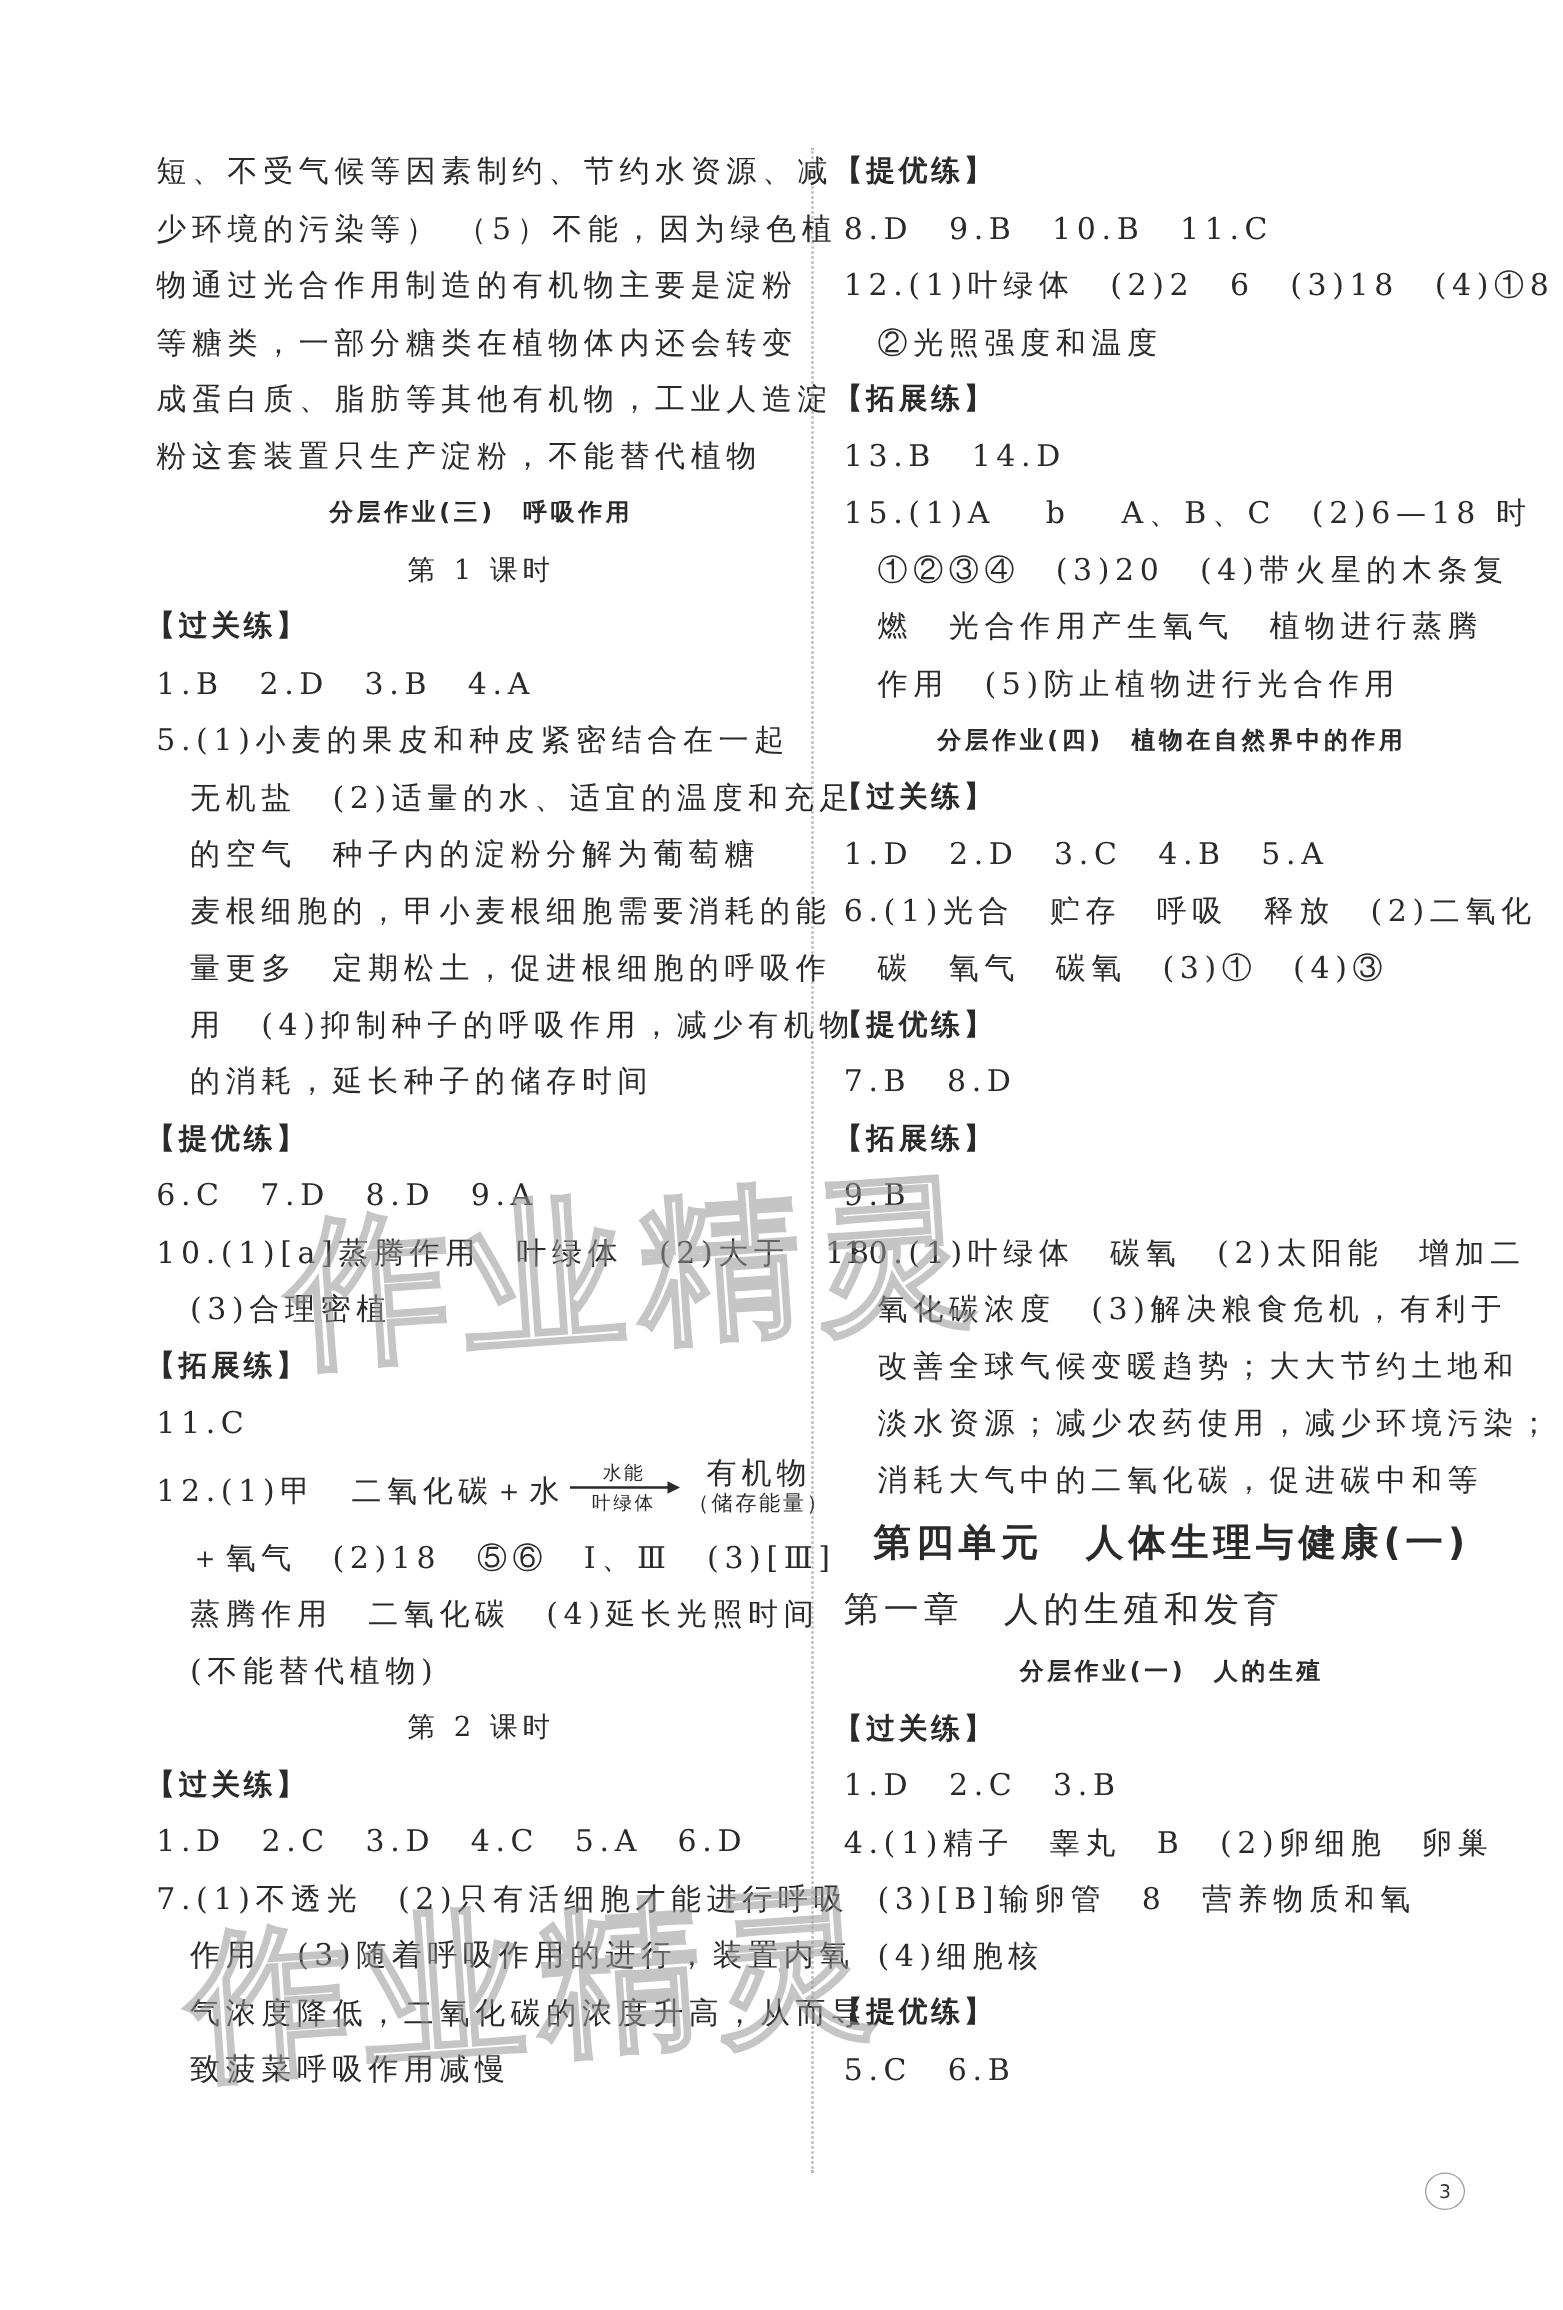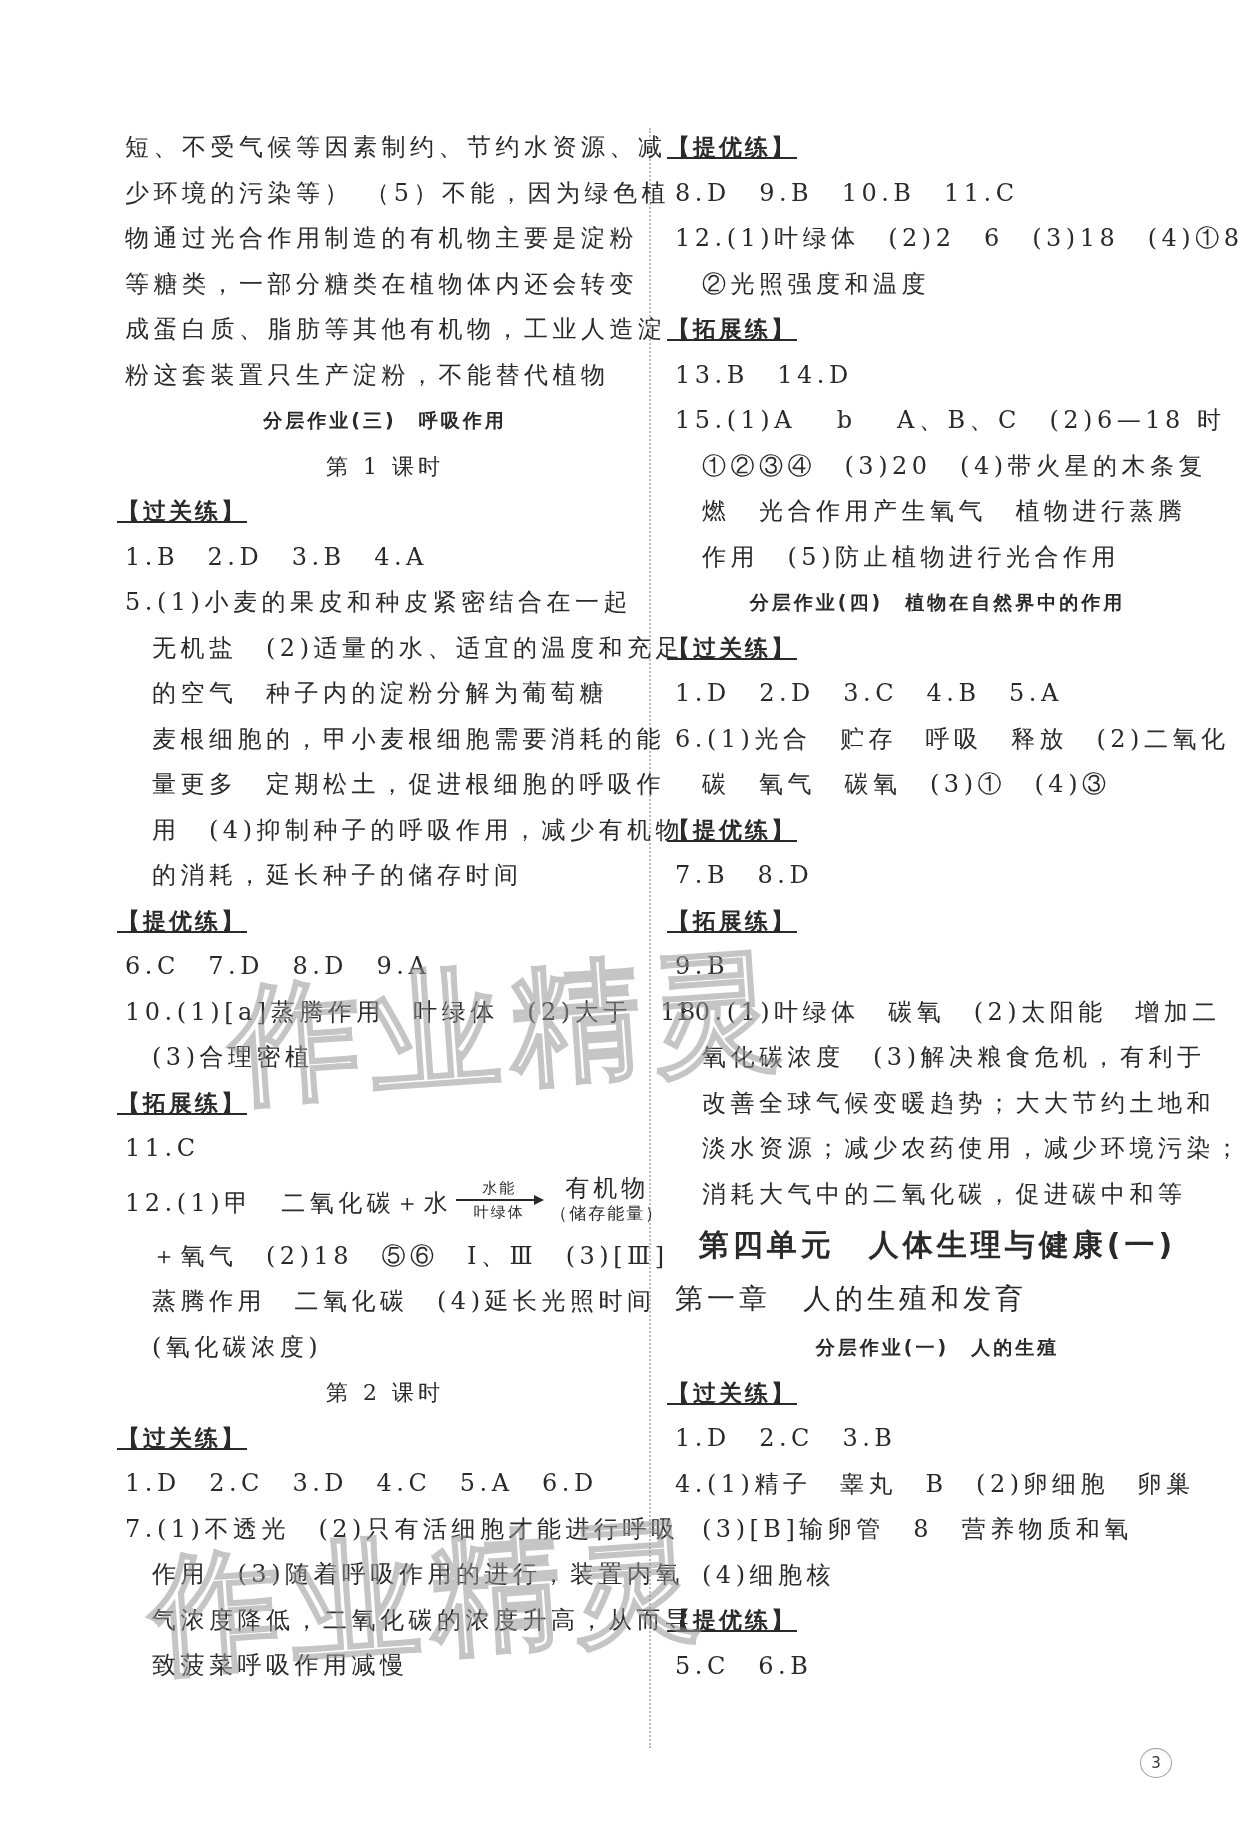--- a/index.html
+++ b/index.html
@@ -4,38 +4,37 @@
 <style>
   html, body { margin: 0; padding: 0; }
   body {
     width: 1250px; height: 1848px;
     background: #ffffff;
     color: #2a2a2a;
     font-family: "DejaVu Serif", "Liberation Serif", serif;
     position: relative;
     overflow: hidden;
   }
-  .page { position: absolute; left: 0; top: 10px; width: 1250px; height: 1824px; }
+  .page { position: absolute; left: 0; top: 0; width: 1250px; height: 1824px; }
   .col { position: absolute; top: 115px; }
   .col-left { left: 125px; width: 520px; }
   .col-right { left: 675px; width: 525px; }
   .divider {
     position: absolute; left: 649px; top: 118px; width: 0; height: 1620px;
     border-left: 2px dotted #b9b9b9;
   }
   .line {
     font-size: 24px; line-height: 45.5px; height: 45.5px;
     white-space: nowrap; letter-spacing: 4.5px;
   }
   .indent { padding-left: 27px; }
   .sec {
     font-family: "DejaVu Sans", "Liberation Sans", sans-serif;
     font-weight: bold; font-size: 23px; letter-spacing: 3px;
     margin-left: -8px;
-    text-decoration: underline;
   }
   .title-center { text-align: center; font-weight: bold; font-family: "DejaVu Sans", sans-serif; font-size: 19px; letter-spacing: 3px; }
   .sub-center { text-align: center; font-size: 22px; letter-spacing: 4px; }
   .unit-title { text-align: center; font-weight: bold; font-family: "DejaVu Sans", sans-serif; font-size: 30px; line-height: 56px; height: 56px; letter-spacing: 4px; }
   .chapter-title { font-family: Liberation Serif, serif; font-size: 28px; line-height: 52px; height: 52px; letter-spacing: 4px; }
   .eq-wrap { display: inline-flex; flex-direction: column; align-items: center; vertical-align: middle; margin: 0 4px; position: relative; top: -4px; }
   .eq-top, .eq-bot { font-size: 15px; line-height: 18px; letter-spacing: 2px; font-family: "DejaVu Sans", sans-serif; }
   .eq-arrow { width: 86px; height: 2px; background: #2a2a2a; position: relative; margin: 2px 0; }
   .eq-arrow::after { content: ""; position: absolute; right: -2px; top: -4px; border-left: 10px solid #2a2a2a; border-top: 5px solid transparent; border-bottom: 5px solid transparent; }
   .prod { display: inline-flex; flex-direction: column; align-items: center; vertical-align: middle; position: relative; top: -6px; margin-left: 4px; }
@@ -97,21 +96,21 @@
           <span class="eq-top">水能</span>
           <span class="eq-arrow"></span>
           <span class="eq-bot">叶绿体</span>
         </span><span class="prod">
           <span class="prod-top">有机物</span>
           <span class="prod-bot">（储存能量）</span>
         </span>
     </div>
     <div class="line indent">＋氧气　(2)18　⑤⑥　Ⅰ、Ⅲ　(3)[Ⅲ]</div>
     <div class="line indent">蒸腾作用　二氧化碳　(4)延长光照时间</div>
-    <div class="line indent">(氧化碳浓度)</div>
+    <div class="line indent">(不能替代植物)</div>
 
     <div class="line sub-center">第 2 课时</div>
     <div class="line sec">【过关练】</div>
     <div class="line">1.D　2.C　3.D　4.C　5.A　6.D</div>
     <div class="line">7.(1)不透光　(2)只有活细胞才能进行呼吸</div>
     <div class="line indent">作用　(3)随着呼吸作用的进行，装置内氧</div>
     <div class="line indent">气浓度降低，二氧化碳的浓度升高，从而导</div>
     <div class="line indent">致菠菜呼吸作用减慢</div>
   </div>
 

